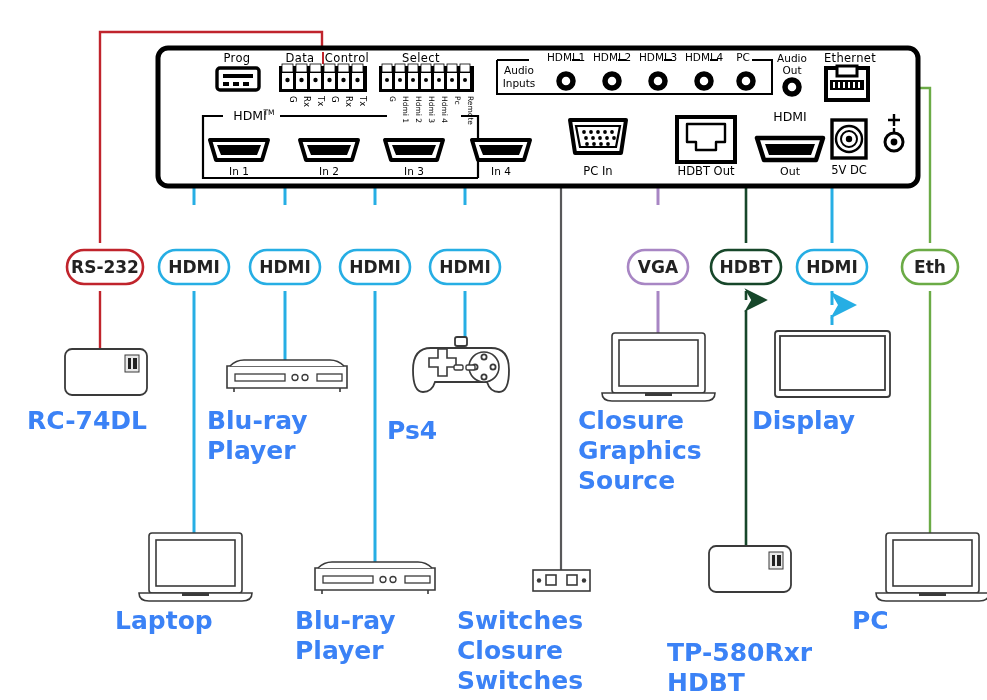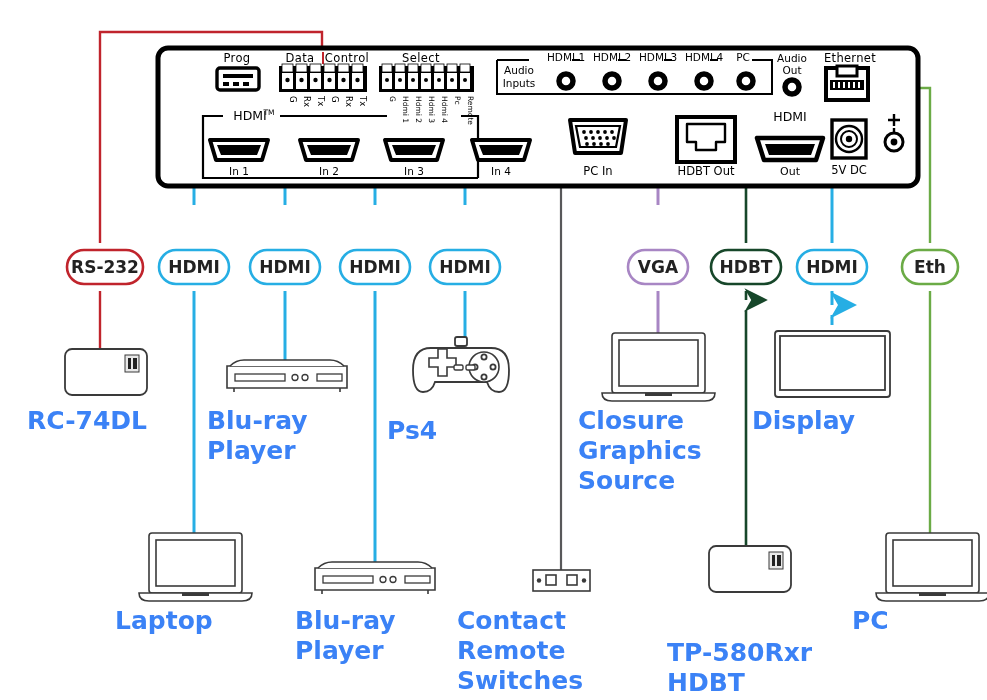--- a/index.html
+++ b/index.html
@@ -429,21 +429,21 @@
       <div class="devlabel" style="left: 180px; top: 406px; width: 160px;">Blu-ray
 Player</div>
       <div class="devlabel" style="left: 360px; top: 416px; width: 160px;">Ps4</div>
       <div class="devlabel" style="left: 551px; top: 406px; width: 160px;">Closure
 Graphics
 Source</div>
       <div class="devlabel" style="left: 725px; top: 406px; width: 160px;">Display</div>
       <div class="devlabel" style="left: 88px; top: 606px; width: 160px;">Laptop</div>
       <div class="devlabel" style="left: 268px; top: 606px; width: 160px;">Blu-ray
 Player</div>
-      <div class="devlabel" style="left: 430px; top: 606px; width: 215px;">Contact Remote
+      <div class="devlabel" style="left: 430px; top: 606px; width: 215px;">Switches Closure
 Switches</div>
       <div class="devlabel" style="left: 640px; top: 638px; width: 160px;">TP-580Rxr
 HDBT
 Receiver</div>
       <div class="devlabel" style="left: 825px; top: 606px; width: 160px;">PC</div>
     </div>
 
 </div>
 
 </body></html>

